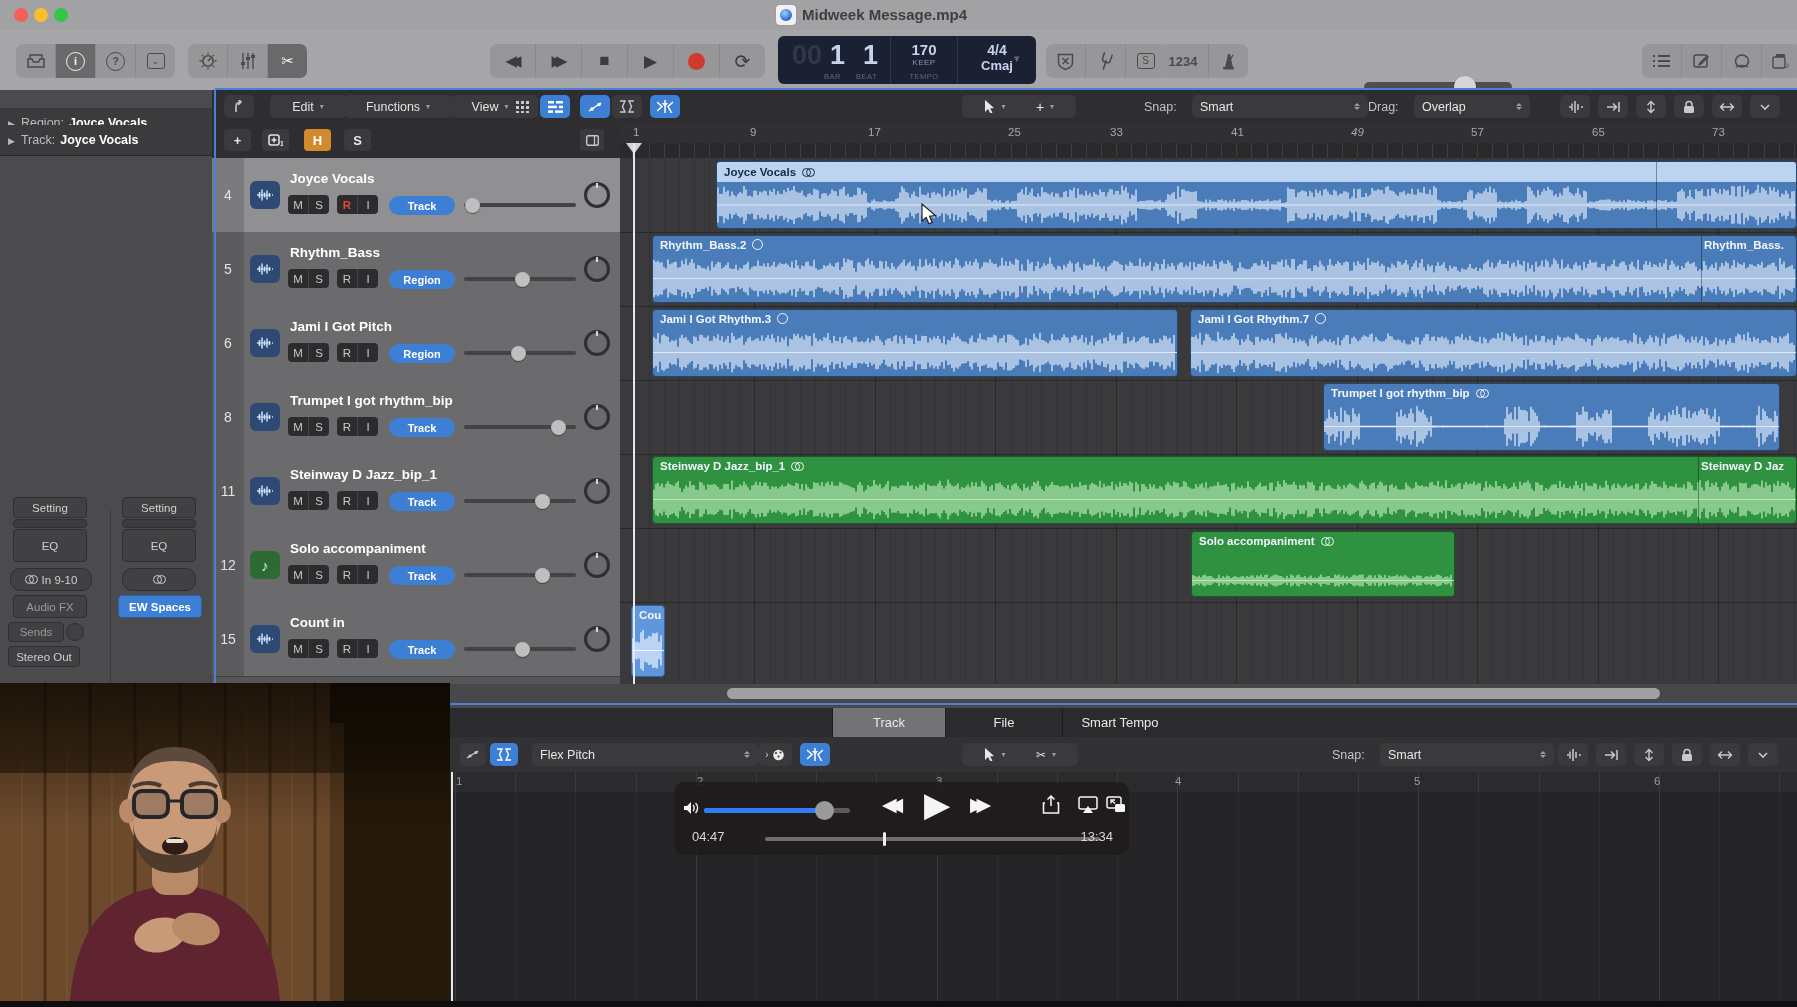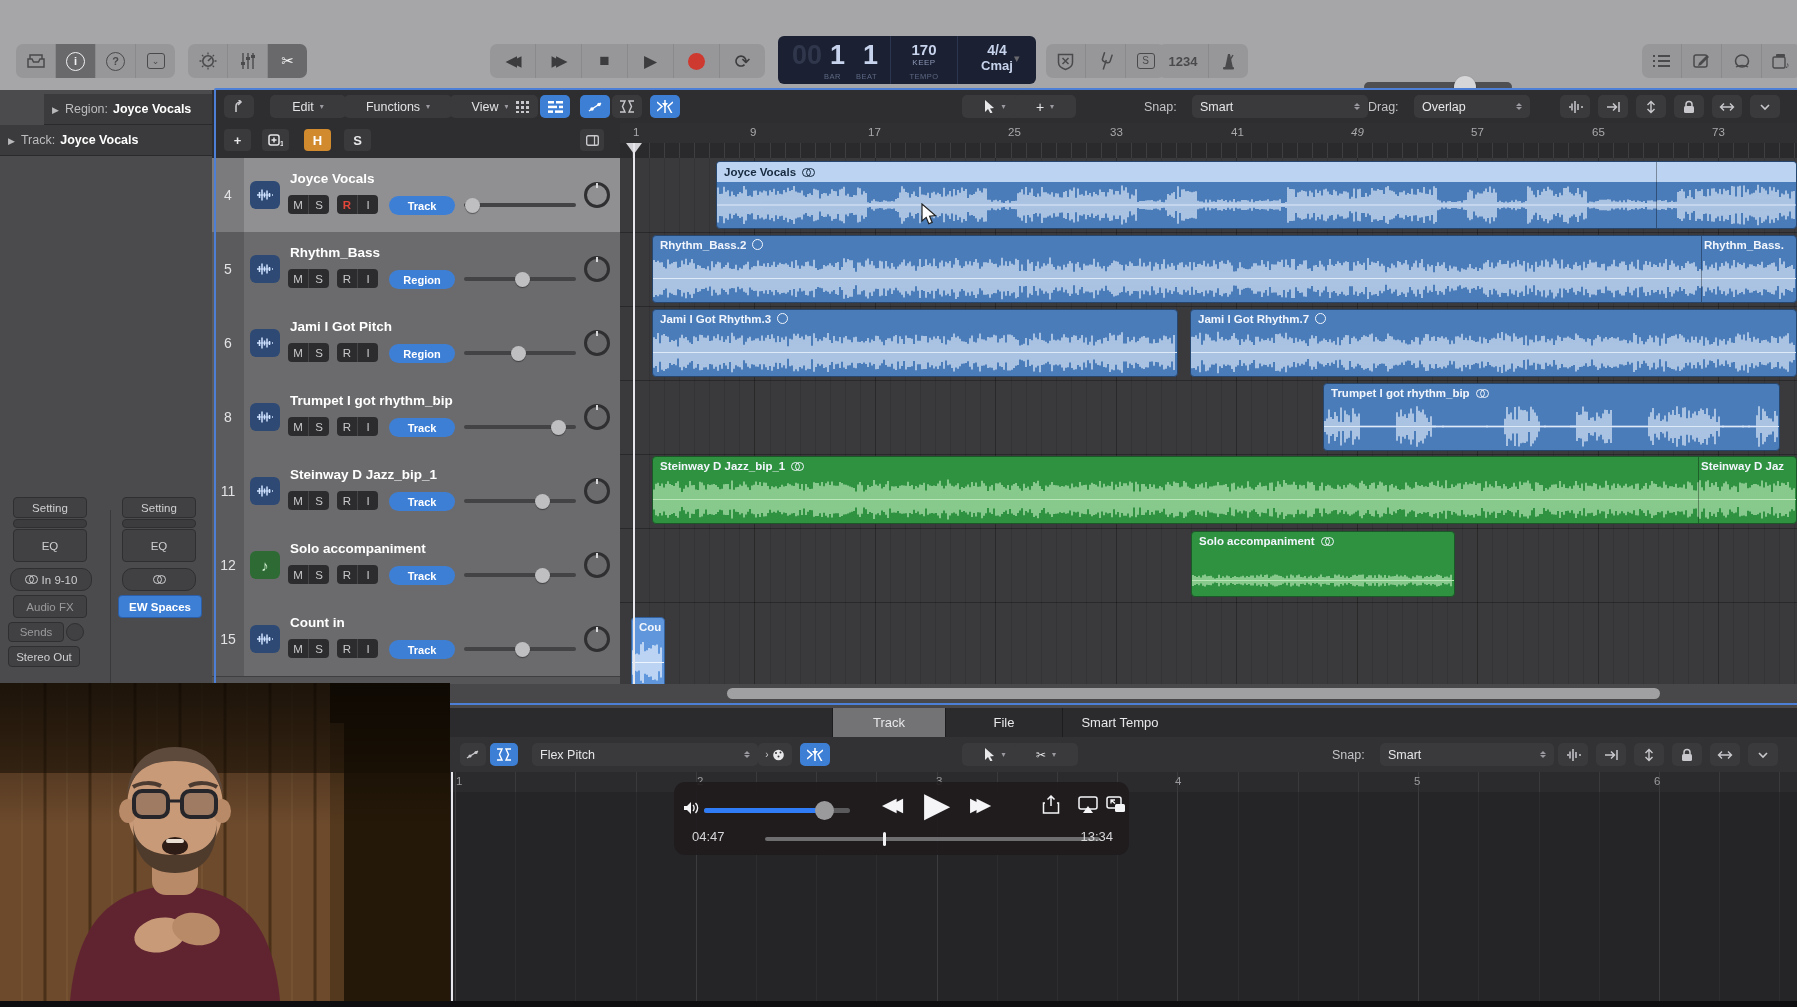--- a/index.html
+++ b/index.html
@@ -103,21 +103,21 @@
         background-image:repeating-linear-gradient(90deg,#3e3e40 0 1px,transparent 1px 15.06px);
         background-position:14px 0;border-bottom:1px solid #242426;}
   #lanes{position:absolute;left:620px;top:158px;width:1177px;height:526px;background:#3a3a3c;
         background-image:repeating-linear-gradient(90deg,rgba(0,0,0,.22) 0 1px,transparent 1px 120.5px),
                          repeating-linear-gradient(90deg,rgba(0,0,0,.10) 0 1px,transparent 1px 15.06px);
         background-position:14px 0,14px 0;}
   .lanediv{position:absolute;left:0;width:1177px;height:1px;background:rgba(0,0,0,.28);}
   .region{position:absolute;border-radius:4px;overflow:hidden;box-sizing:border-box;}
   .region.blue{background:#4a7cba;border:1px solid #27466e;}
   .region.green{background:#2f9241;border:1px solid #1b5827;}
-  .region.bright{background:#6097dc;border:1px solid #33619e;margin-top:12px;}
+  .region.bright{background:#6097dc;border:1px solid #33619e;}
   .rhead{position:absolute;left:0;top:0;right:0;height:20px;background:#bcd4f1;color:#16293f;
         font-size:11.5px;font-weight:bold;line-height:20px;padding-left:7px;}
   .rlabel{position:absolute;left:7px;top:3px;color:#f2f6fc;font-size:11.5px;font-weight:bold;white-space:nowrap;}
   .redge{position:absolute;top:3px;color:#f2f6fc;font-size:11.5px;font-weight:bold;white-space:nowrap;}
   .rdiv{position:absolute;top:0;bottom:0;width:1px;background:rgba(0,0,0,.35);}
   .rwave{position:absolute;left:0;right:0;bottom:2px;}
   .loopi{display:inline-block;width:9px;height:9px;border:1.3px solid currentColor;border-radius:50%;
         margin-left:6px;vertical-align:-1px;}
   .stereoi{display:inline-block;position:relative;width:13px;height:9px;margin-left:6px;vertical-align:-1px;}
   .stereoi:before,.stereoi:after{content:"";position:absolute;top:0;width:9px;height:9px;border:1.3px solid currentColor;
@@ -161,20 +161,29 @@
   #webcam{position:absolute;left:0;top:683px;width:450px;height:318px;overflow:hidden;z-index:20;background:#2a2016;}
   #bottomstrip{position:absolute;left:0;top:1001px;width:1797px;height:6px;background:#0e0e10;z-index:25;}
   
   #cursor{position:absolute;left:921px;top:203px;z-index:40;pointer-events:none;}
 </style>
 </head>
 <body>
 
 <div id="app">
 
+  <div id="titlebar">
+    <span class="tl" style="left:14px;background:#f45f58;"></span>
+    <span class="tl" style="left:34px;background:#fbbd2e;"></span>
+    <span class="tl" style="left:54px;background:#32c844;"></span>
+    <span class="ticon">
+        <b></b>
+      </span>
+    <span id="wtitle">Midweek Message.mp4</span>
+  </div>
 
   <div id="toolbar">
     <div class="tbgrp" style="left:16px;">
       <div class="tbtn">
         <svg width="18" height="14" viewBox="0 0 18 14">
             <path d="M1 5h4l1.5 3h5L13 5h4v8H1z M3 5V1h12v4" fill="none" stroke="currentColor" stroke-width="1.5"></path>
           </svg>
       </div>
       <div class="tbtn on">
           <span class="cir">i</span>
@@ -296,21 +305,21 @@
         <svg width="19" height="17" viewBox="0 0 19 17">
             <rect x="1" y="4" width="12" height="11" rx="1.5" fill="none" stroke="currentColor" stroke-width="1.4"></rect>
             <rect x="4" y="1" width="9" height="3" rx="1" fill="currentColor"></rect>
             <text x="13" y="15" font-size="9" fill="currentColor">♪</text>
           </svg>
       </div>
     </div>
   </div>
 
   <div id="inspector">
-    <div class="insbar" style="top:4px;margin-left:44px;">
+    <div class="insbar" style="top:18px;">
       <span class="tri">▶</span><span class="lab">Region:</span><b>Joyce Vocals</b>
     </div>
     <div class="insbar" style="top:35px;">
       <span class="tri">▶</span><span class="lab">Track:</span><b>Joyce Vocals</b>
     </div>
     <div class="stripdiv"></div>
 
     <div class="stripbtn" style="left:13px;top:407px;width:72px;height:19px;">
         <span>Setting</span>
       </div>

